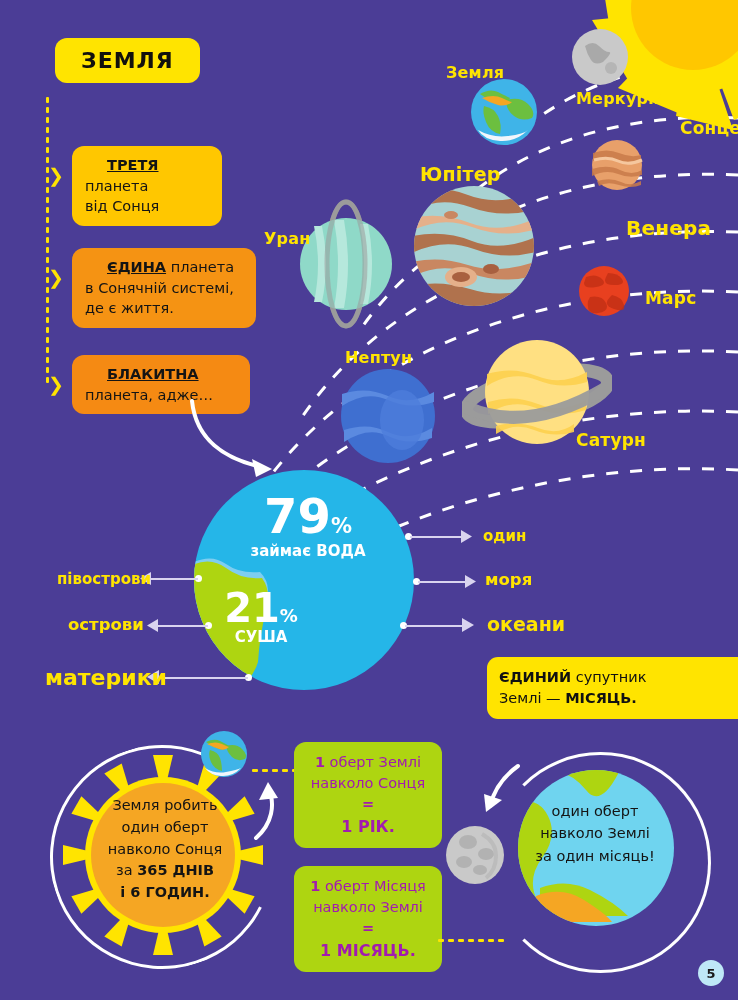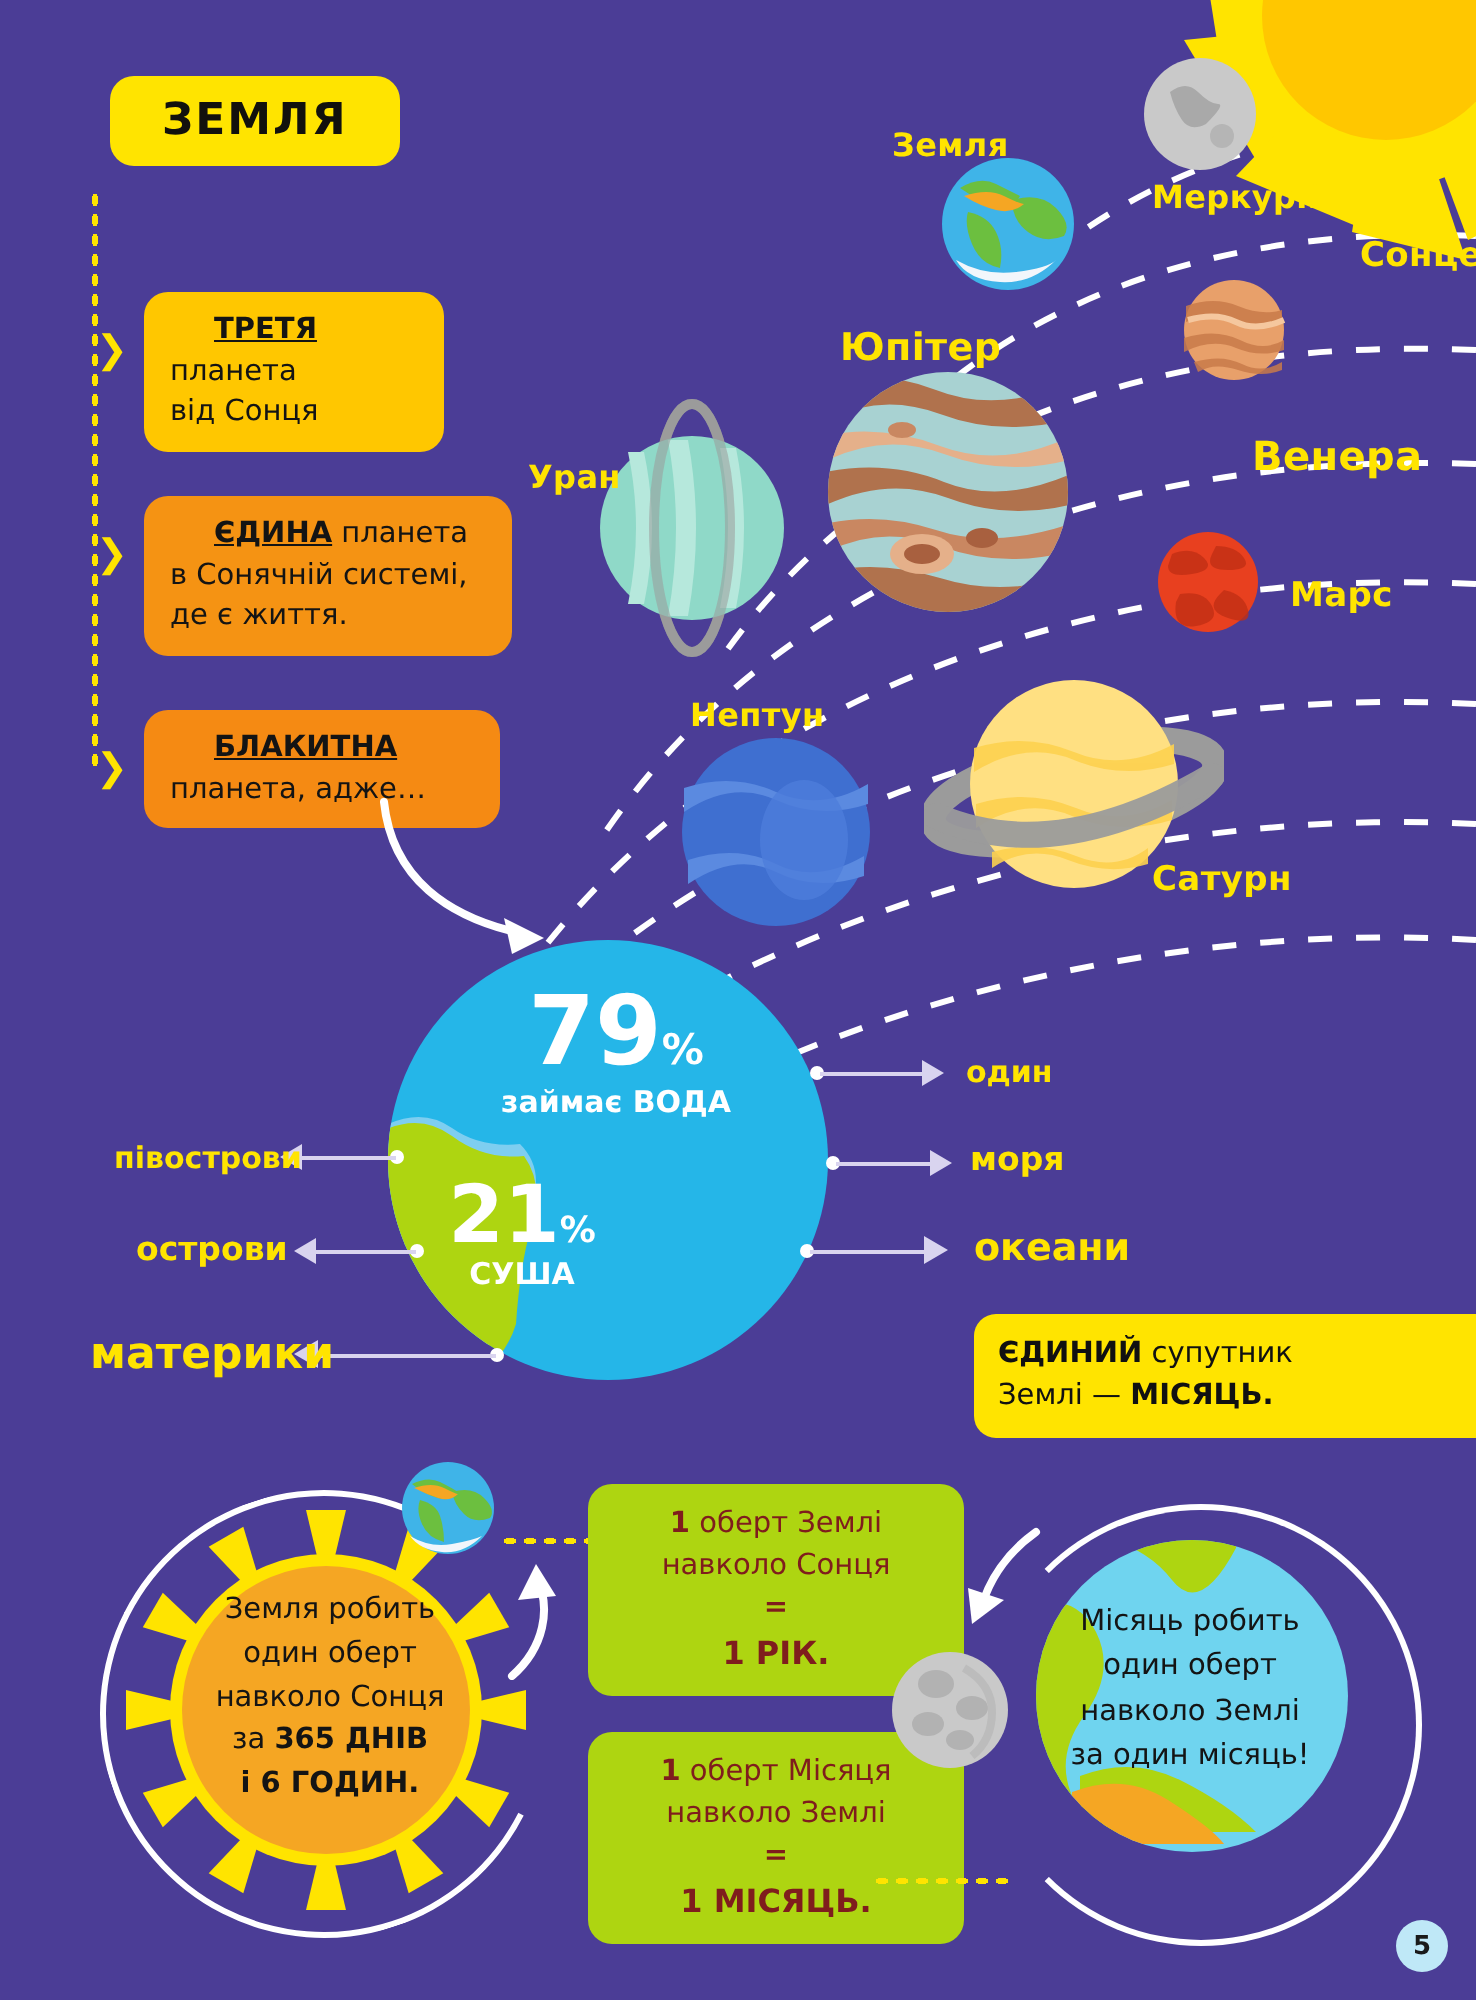--- a/index.html
+++ b/index.html
@@ -47,21 +47,21 @@
     border-radius:11px 0 0 11px;padding:10px 12px;color:#111;font-size:14.5px;line-height:1.45;}
   .moonbar b{font-weight:bold;}
 
   
   .sunbig{position:absolute;left:48px;top:750px;width:230px;height:210px;}
   .suntext{position:absolute;left:80px;top:795px;width:170px;text-align:center;
     font-size:14.5px;line-height:1.5;color:#141414;font-weight:500;}
   .suntext b{font-weight:bold;}
 
   .greenbox{position:absolute;background:#aed511;border-radius:12px;
-    text-align:center;color:#7f1d1d;font-size:14.5px;line-height:1.45;padding:10px 24px;}
+    text-align:center;color:#a21caf;font-size:14.5px;line-height:1.45;padding:10px 4px;}
   .greenbox b{font-weight:bold;}
 
   .moontext{position:absolute;left:505px;top:800px;width:180px;text-align:center;
     font-size:14.5px;line-height:1.55;color:#141414;}
 
   .dotconn{position:absolute;height:4px;
     background-image:radial-gradient(#ffe400 45%, transparent 46%);
     background-size:10px 5px;background-repeat:repeat-x;}
 
   .pagenum{position:absolute;right:14px;bottom:14px;width:26px;height:26px;border-radius:50%;
@@ -397,21 +397,20 @@
       </defs>
     <circle cx="80" cy="80" r="78" fill="#6fd4ef"></circle>
     <g clip-path="url(#eclip)">
       <path d="M30 0 q26 4 40 22 t32-16 v-20 H30z" fill="#aed511"></path>
       <path d="M-4 34 q26-6 36 14 t-6 42 -4 44 q-14 10-28 6 V34z" fill="#aed511"></path>
       <path d="M24 120 q26-10 50 2 t38 26 H24z" fill="#aed511"></path>
       <path d="M20 128 q26-10 48 4 t28 22 H20z" fill="#f5a623"></path>
     </g>
   </svg>
   <div class="moontext">
-    <div>Місяць робить</div>
     <div>один оберт</div>
     <div>навколо Землі</div>
     <div>за один місяць!</div>
   </div>
 
   <svg class="abs" style="left:444px;top:824px;width:62px;height:62px;" viewBox="0 0 62 62">
     <circle cx="31" cy="31" r="29" fill="#c9c9c9"></circle>
     <g fill="#b2b2b2">
       <ellipse cx="24" cy="18" rx="9" ry="7"></ellipse>
       <ellipse cx="42" cy="30" rx="8" ry="6"></ellipse>

